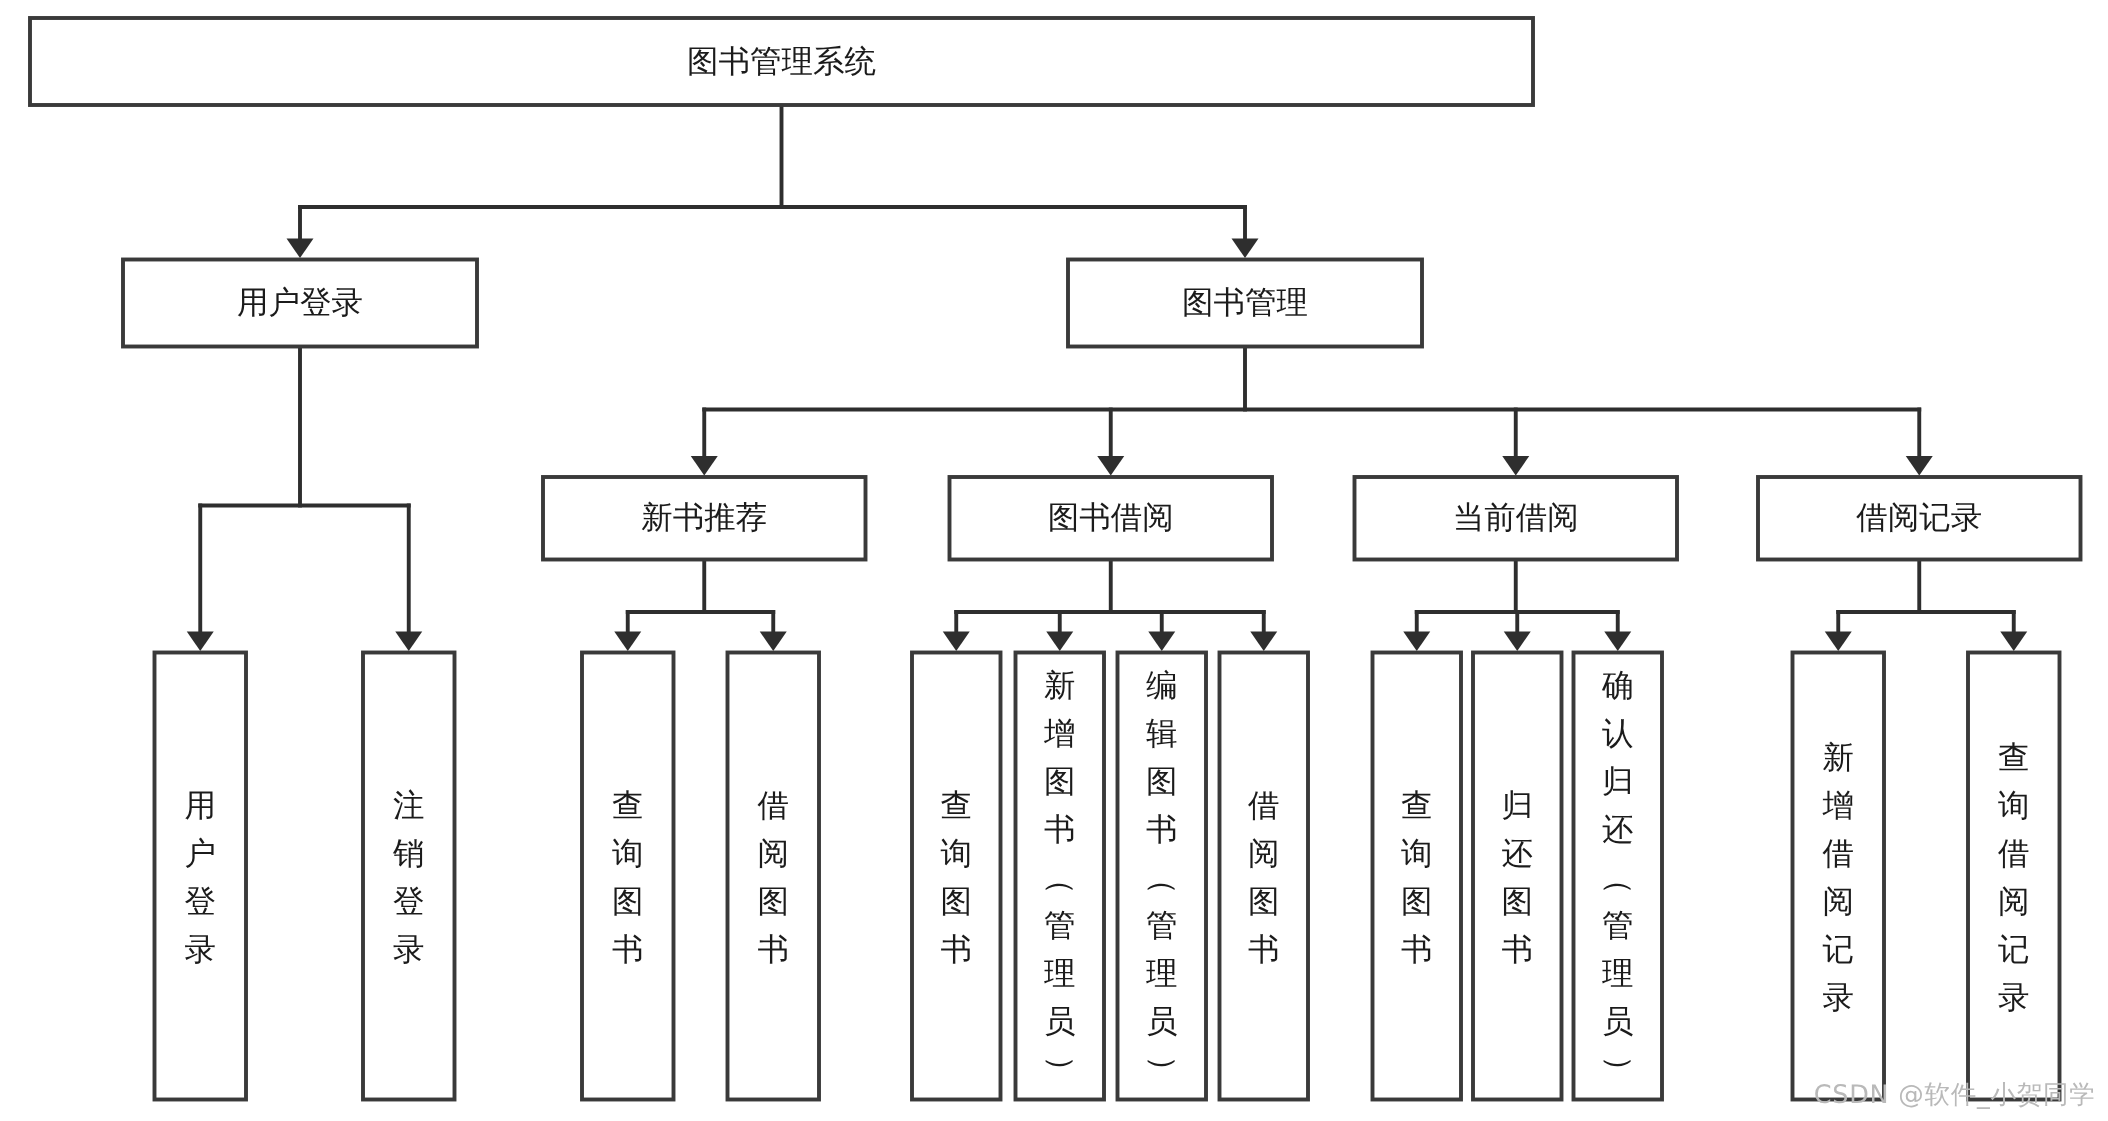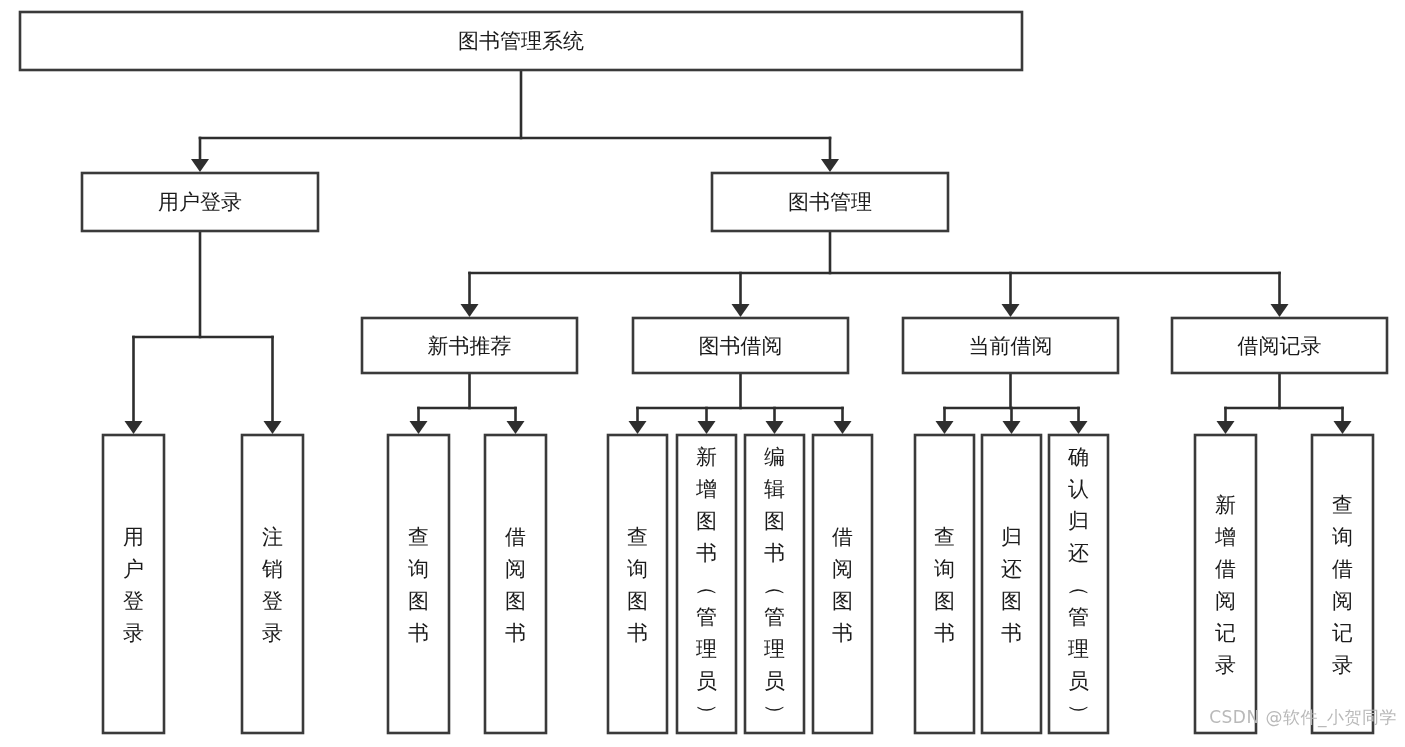--- a/index.html
+++ b/index.html
@@ -19,21 +19,21 @@
     font-size:21px;fill:#1b1b1b;
     text-anchor:middle;dominant-baseline:middle;
   }
   .node-label-v{
     font-family:"DejaVu Sans","Liberation Sans",sans-serif;
     font-size:21px;fill:#1b1b1b;
     text-anchor:middle;
   }
   .watermark{
     position:absolute;
-    right:8px;bottom:18px;
+    right:8px;bottom:6px;
     font-family:"DejaVu Sans","Liberation Sans",sans-serif;
     font-size:17px;
     color:#b9b9b9;
     white-space:nowrap;
     letter-spacing:.5px;
   }
 </style>
 </head>
 <body>
 

